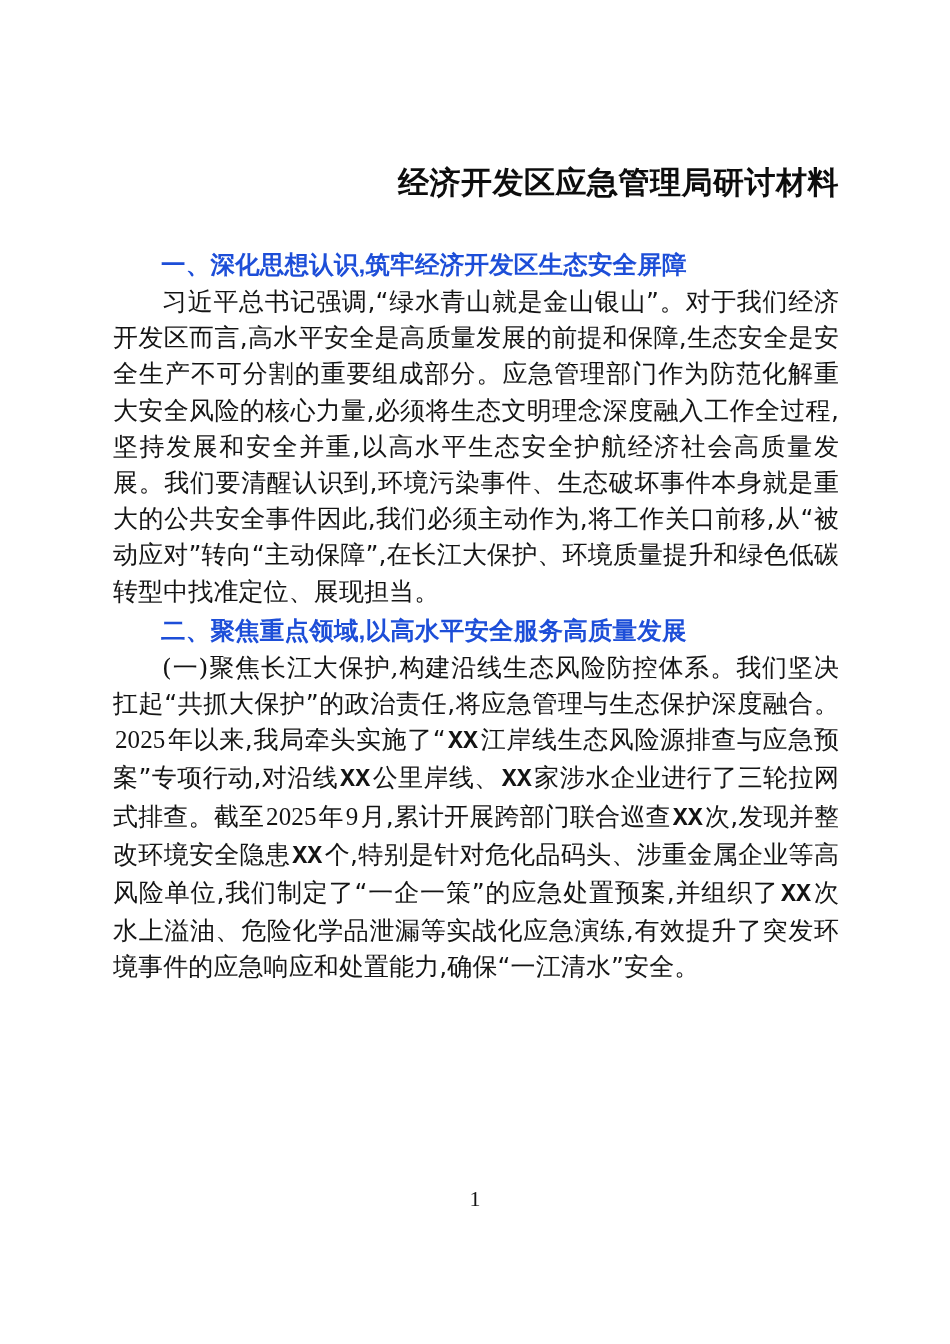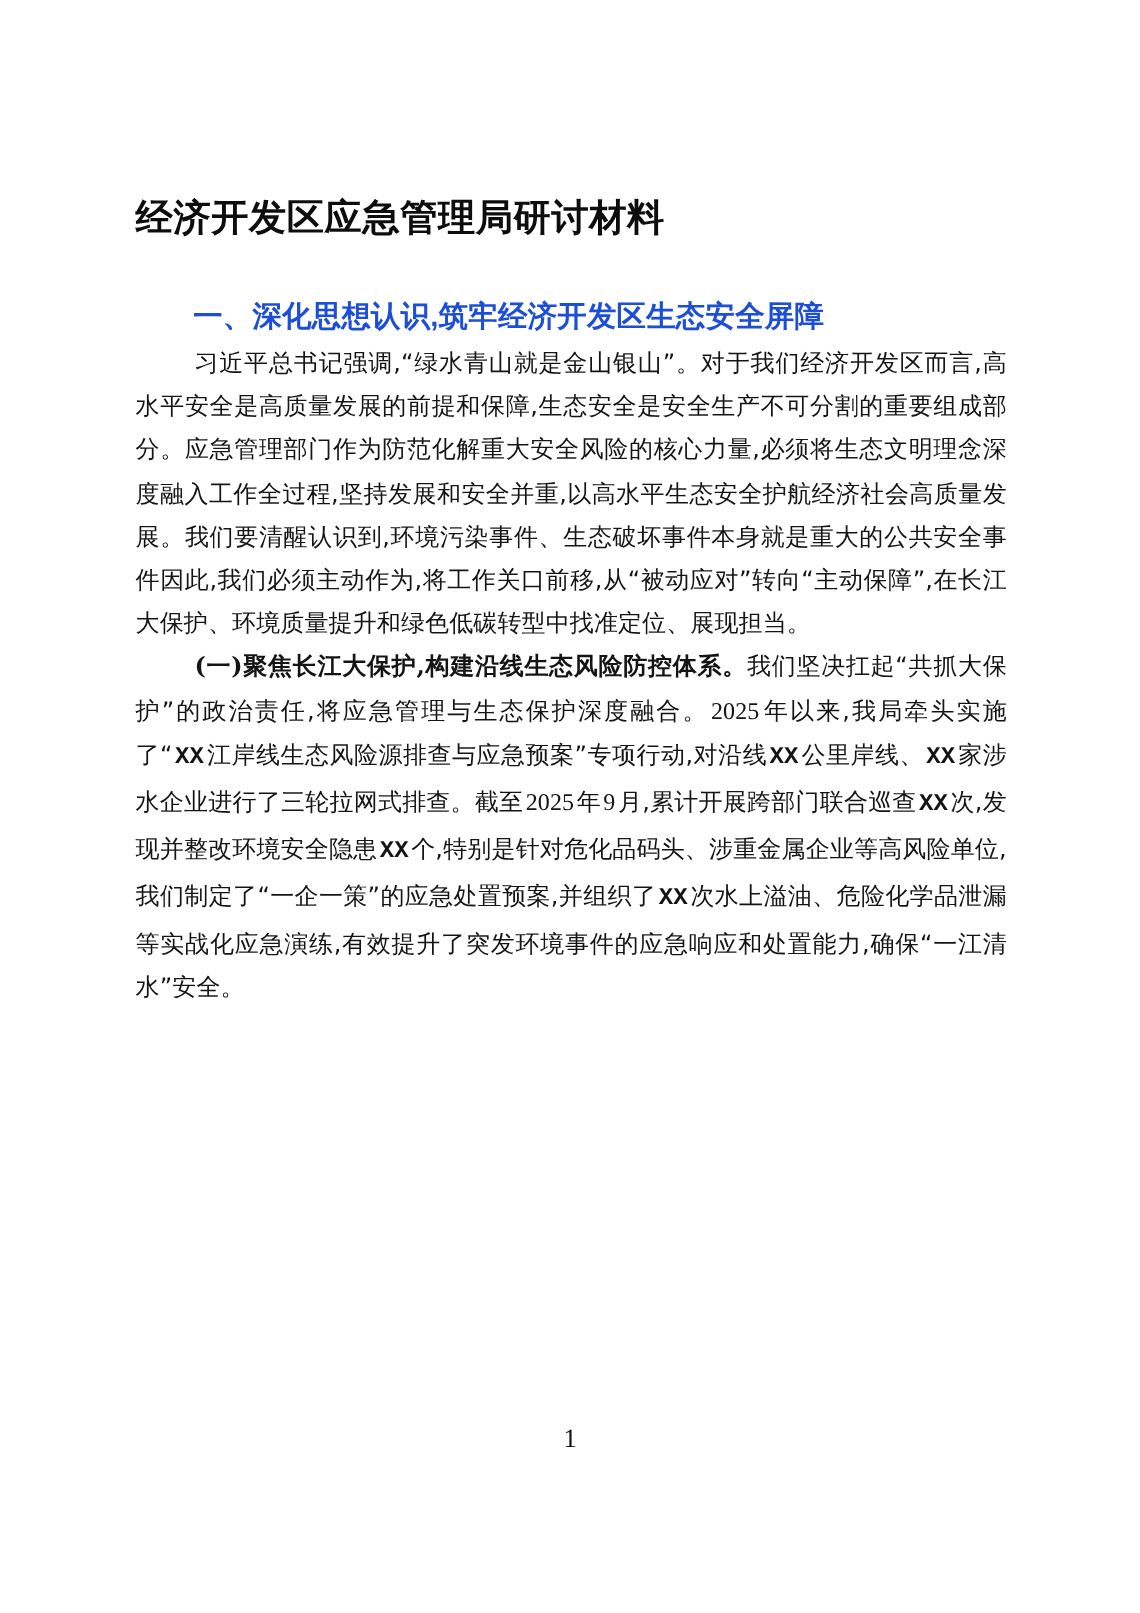--- a/index.html
+++ b/index.html
@@ -27,59 +27,59 @@
     top:160px;
     width:726px;
   }
   
   .doc-title {
     font-family:"DejaVu Serif", serif;
     font-weight:bold;
     font-size:31px;
     line-height:44px;
     letter-spacing:0.5px;
-    text-align:left;
+    text-align:right;
     color:#0d0d0d;
     margin-bottom:42px;
     white-space:nowrap;
   }
   
   .section-heading {
     font-family:"Liberation Sans", sans-serif;
     font-weight:bold;
     font-size:24.5px;
     line-height:37px;
     color:#1d4ed8;
     text-indent:48px;
     letter-spacing:0.2px;
     margin-top:2px;
     margin-bottom:1px;
     white-space:nowrap;
   }
   
   .body-para {
     font-family:"DejaVu Serif", serif;
-    font-size:20px;
+    font-size:25px;
     line-height:36.2px;
     color:#141414;
     text-align:justify;
     text-justify:inter-character;
     text-indent:49px;
     letter-spacing:0.1px;
     font-weight:400;
     margin:0;
   }
   
   .cn {
     font-family:"DejaVu Sans", sans-serif;
     font-weight:400;
   }
   .lead {
     font-family:"DejaVu Serif", serif;
-    font-weight:bold;
+    font-weight:normal;
   }
   .num {
     font-family:"Liberation Serif", serif;
     font-weight:400;
     padding:0 2px;
   }
   .xx {
     font-family:Liberation Mono, monospace;
     font-weight:bold;
     padding:0 2px;
@@ -102,20 +102,21 @@
 <div class="page">
 
   <div class="content">
 
     <h1 class="doc-title">经济开发区应急管理局研讨材料</h1>
 
     <h2 class="section-heading">一、深化思想认识,筑牢经济开发区生态安全屏障</h2>
 
     <p class="body-para cn">习近平总书记强调,“绿水青山就是金山银山”。对于我们经济开发区而言,高水平安全是高质量发展的前提和保障,生态安全是安全生产不可分割的重要组成部分。应急管理部门作为防范化解重大安全风险的核心力量,必须将生态文明理念深度融入工作全过程,坚持发展和安全并重,以高水平生态安全护航经济社会高质量发展。我们要清醒认识到,环境污染事件、生态破坏事件本身就是重大的公共安全事件因此,我们必须主动作为,将工作关口前移,从“被动应对”转向“主动保障”,在长江大保护、环境质量提升和绿色低碳转型中找准定位、展现担当。</p>
 
+    <h2 class="section-heading">二、聚焦重点领域,以高水平安全服务高质量发展</h2>
 
     <p class="body-para">
       <span class="lead">(一)聚焦长江大保护,构建沿线生态风险防控体系。</span><span class="rich"><span class="cn">我们坚决扛起“共抓大保护”的政治责任,将应急管理与生态保护深度融合。</span><span class="num">2025</span><span class="cn">年以来,我局牵头实施了“</span><span class="xx">XX</span><span class="cn">江岸线生态风险源排查与应急预案”专项行动,对沿线</span><span class="xx">XX</span><span class="cn">公里岸线、</span><span class="xx">XX</span><span class="cn">家涉水企业进行了三轮拉网式排查。截至</span><span class="num">2025</span><span class="cn">年</span><span class="num">9</span><span class="cn">月,累计开展跨部门联合巡查</span><span class="xx">XX</span><span class="cn">次,发现并整改环境安全隐患</span><span class="xx">XX</span><span class="cn">个,特别是针对危化品码头、涉重金属企业等高风险单位,我们制定了“一企一策”的应急处置预案,并组织了</span><span class="xx">XX</span><span class="cn">次水上溢油、危险化学品泄漏等实战化应急演练,有效提升了突发环境事件的应急响应和处置能力,确保“一江清水”安全。</span></span>
     </p>
 
 
   </div>
 
   <div class="page-number">1</div>
 

